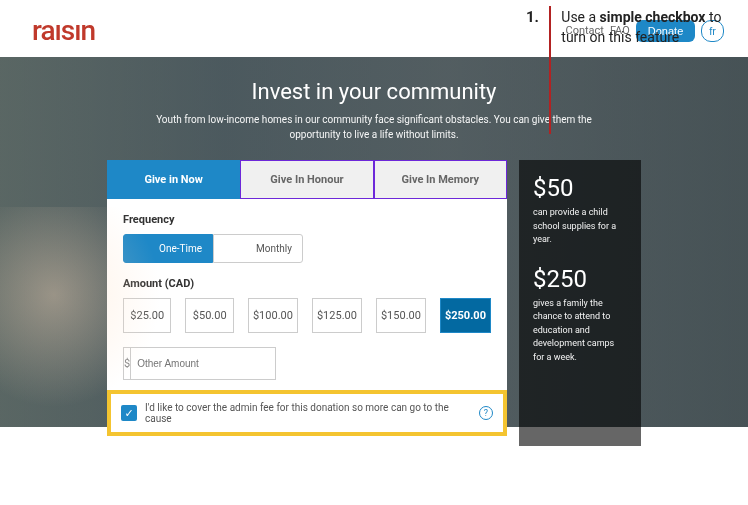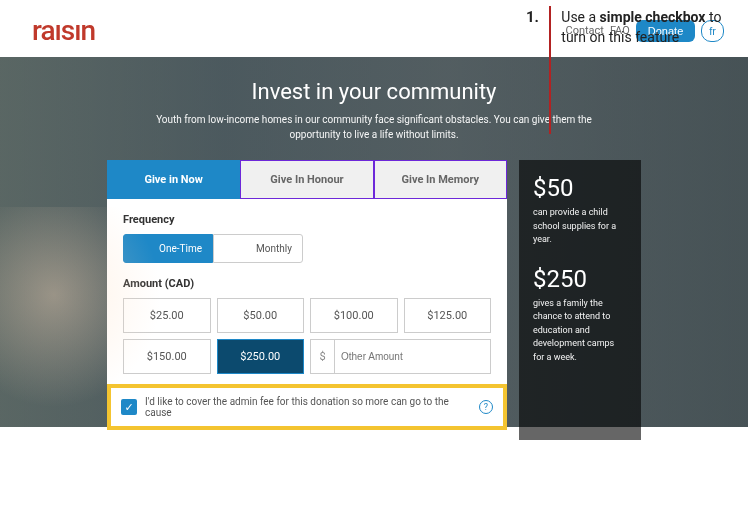--- a/index.html
+++ b/index.html
@@ -23,23 +23,23 @@
 .card{background:#fff;width:400px;color:#333}
 .tabs{display:flex}
 .tab{flex:1;padding:12px 6px;text-align:center;font-size:11px;font-weight:700;color:#666;background:#f0f0f0;border:1px solid #6d28d9;cursor:pointer}
 .tab.active{background:#1e88c7;color:#fff;border-color:#1e88c7}
 .card-body{padding:14px 16px 10px}
 .section-label{font-size:11px;font-weight:700;color:#333;margin-bottom:8px}
 .freq-row{display:flex;margin-bottom:14px}
 .freq-btn{flex:0 0 90px;padding:8px 10px;font-size:10px;text-align:right;border:1px solid #ccc;background:#fff;color:#555;cursor:pointer}
 .freq-btn.active{background:#1e88c7;color:#fff;border-color:#1e88c7;border-radius:3px 0 0 3px}
 .freq-btn:last-child{border-radius:0 3px 3px 0}
-.amounts{display:grid;grid-template-columns:repeat(4,1fr);gap:6px}
+.amounts{display:grid;grid-template-columns:repeat(6,1fr);gap:14px}
 .amt-btn{padding:10px 4px;font-size:11px;text-align:center;border:1px solid #ccc;background:#fff;color:#555;cursor:pointer}
-.amt-btn.active{background:#0c4a6e;color:#fff;border-color:#1e88c7;font-weight:400}
+.amt-btn.active{background:#0369a1;color:#fff;border-color:#1e88c7;font-weight:700}
 .amt-other{display:flex}
 .amt-prefix{width:24px;display:flex;align-items:center;justify-content:center;border:1px solid #ccc;border-right:none;font-size:11px;color:#888;background:#fff}
 .amt-input{flex:1;border:1px solid #ccc;padding:10px 6px;font-size:10px;color:#888}
 .fee-row{border:4px solid #f4c430;padding:8px 10px;display:flex;align-items:center;gap:8px;position:relative;left:-16px;width:calc(100% + 32px);margin-top:10px}
 .fee-check{width:16px;height:16px;background:#1e88c7;border-radius:2px;display:flex;align-items:center;justify-content:center;color:#fff;font-size:11px;flex-shrink:0}
 .fee-label{font-size:10px;color:#555;flex:1}
 .help-icon{width:14px;height:14px;border:1px solid #1e88c7;border-radius:50%;color:#1e88c7;font-size:9px;display:flex;align-items:center;justify-content:center;flex-shrink:0}
 .sidebar{width:122px;background:rgba(0,0,0,0.6);padding:14px 14px;color:#fff}
 .side-amt{font-size:24px;font-weight:400;margin-bottom:4px}
 .side-desc{font-size:9px;line-height:1.5;margin-bottom:18px;opacity:0.95}

